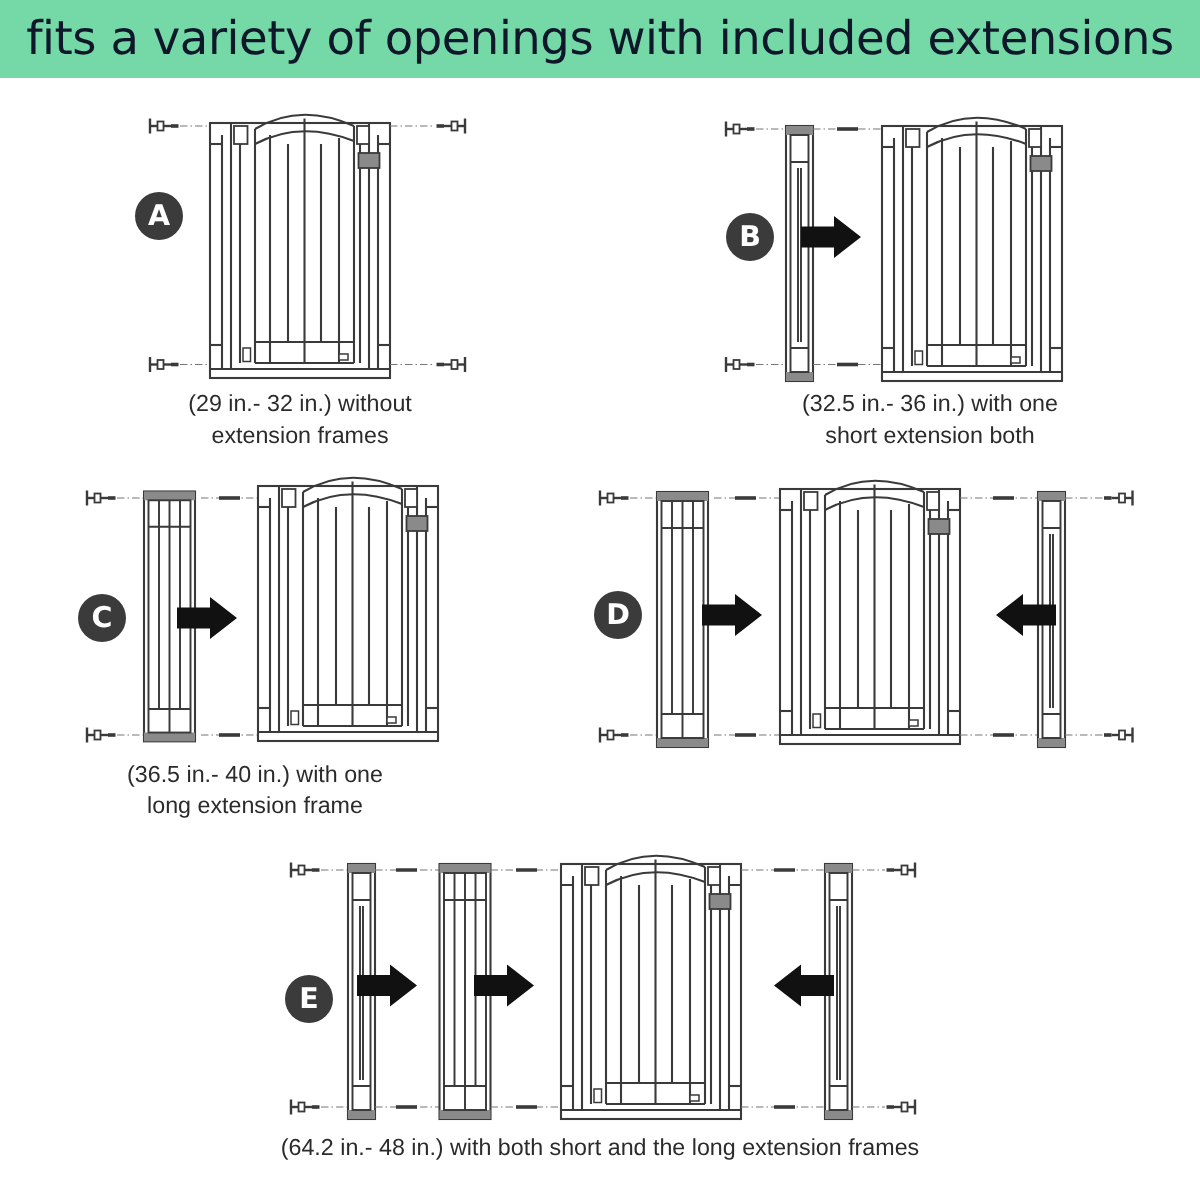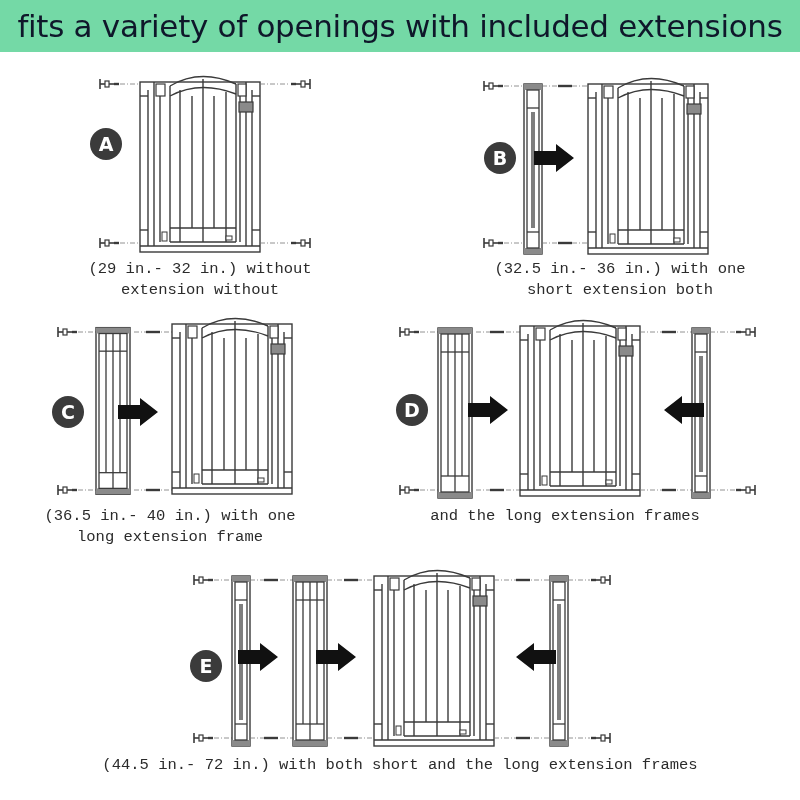--- a/index.html
+++ b/index.html
@@ -1,21 +1,21 @@
 <!DOCTYPE html>
 <html><head>
 <meta charset="utf-8">
 <style>
   html,body{margin:0;padding:0;background:#ffffff;}
   body{width:800px;height:800px;position:relative;overflow:hidden;font-family:"DejaVu Sans","Liberation Sans",sans-serif;color:#2b2b2b;}
   .banner{position:absolute;left:0;top:0;width:800px;height:52px;background:#74d9a6;display:flex;align-items:center;justify-content:center;}
   .banner-title{color:#0f172a;font-size:31px;letter-spacing:-0.3px;font-family:"DejaVu Sans",sans-serif;white-space:nowrap;}
   .panel{position:absolute;}
   .diagram{position:absolute;left:0;top:0;}
-  .caption{position:absolute;text-align:center;font-size:15.5px;line-height:21px;color:#2b2b2b;font-family:Liberation Mono, monospace;}
+  .caption{position:absolute;text-align:center;font-size:15.5px;line-height:21px;color:#2b2b2b;font-family:Liberation Sans, sans-serif;}
   .caption div{white-space:nowrap;}
   .badge{position:absolute;width:32px;height:32px;border-radius:50%;background:#3b3b3b;color:#fff;font-weight:bold;font-size:19px;display:flex;align-items:center;justify-content:center;font-family:"DejaVu Sans",sans-serif;}
 </style>
 </head>
 <body>
 
 <div class="banner">
   <span class="banner-title">fits a variety of openings with included extensions</span>
 </div>
 
@@ -118,21 +118,21 @@
     <line x1="120" y1="243" x2="140" y2="243" stroke="#777" stroke-width="0.8" stroke-dasharray="5,2,1,2"></line>
     <use href="#gate" x="140" y="82"></use>
     <line x1="260" y1="84" x2="290" y2="84" stroke="#777" stroke-width="0.8" stroke-dasharray="5,2,1,2"></line>
     <use href="#boltR" x="310" y="84"></use>
     <line x1="260" y1="243" x2="290" y2="243" stroke="#777" stroke-width="0.8" stroke-dasharray="5,2,1,2"></line>
     <use href="#boltR" x="310" y="243"></use>
   </svg>
   <div class="badge" style="left:90px;top:128px;">A</div>
   <div class="caption" style="left:50px;top:259px;width:300px;">
     <div>(29 in.- 32 in.) without</div>
-    <div>extension without</div>
+    <div>extension frames</div>
   </div>
 </div>
 
 <div class="panel" style="left:400px;top:0;width:400px;height:310px;">
   <svg class="diagram" width="400" height="310">
     <use href="#boltL" x="84" y="86"></use>
     <line x1="104" y1="86" x2="124" y2="86" stroke="#777" stroke-width="0.8" stroke-dasharray="5,2,1,2"></line>
     <use href="#boltL" x="84" y="243"></use>
     <line x1="104" y1="243" x2="124" y2="243" stroke="#777" stroke-width="0.8" stroke-dasharray="5,2,1,2"></line>
     <use href="#extShort" x="124" y="84" transform="translate(0,0)"></use>
@@ -190,21 +190,20 @@
     <use href="#extShort" x="302" y="18"></use>
     <line x1="320" y1="22" x2="345" y2="22" stroke="#777" stroke-width="0.8" stroke-dasharray="5,2,1,2"></line>
     <use href="#boltR" x="365" y="22"></use>
     <line x1="320" y1="180" x2="345" y2="180" stroke="#777" stroke-width="0.8" stroke-dasharray="5,2,1,2"></line>
     <use href="#boltR" x="365" y="180"></use>
     <use href="#arrowR" x="78" y="100"></use>
     <use href="#arrowL" x="314" y="100"></use>
   </svg>
   <div class="badge" style="left:6px;top:84px;">D</div>
   <div class="caption" style="left:0px;top:196px;width:350px;">
-    <div>and the long extension frames</div>
   </div>
 </div>
 
 <div class="panel" style="left:0;top:555px;width:800px;height:245px;">
   <svg class="diagram" width="800" height="245">
     <use href="#boltL" x="194" y="25"></use>
     <line x1="214" y1="25" x2="232" y2="25" stroke="#777" stroke-width="0.8" stroke-dasharray="5,2,1,2"></line>
     <use href="#boltL" x="194" y="183"></use>
     <line x1="214" y1="183" x2="232" y2="183" stroke="#777" stroke-width="0.8" stroke-dasharray="5,2,1,2"></line>
     <use href="#extShort" x="232" y="21"></use>
@@ -226,15 +225,15 @@
     <line x1="568" y1="25" x2="590" y2="25" stroke="#777" stroke-width="0.8" stroke-dasharray="5,2,1,2"></line>
     <use href="#boltR" x="610" y="25"></use>
     <line x1="568" y1="183" x2="590" y2="183" stroke="#777" stroke-width="0.8" stroke-dasharray="5,2,1,2"></line>
     <use href="#boltR" x="610" y="183"></use>
     <use href="#arrowR" x="238" y="102"></use>
     <use href="#arrowR" x="316" y="102"></use>
     <use href="#arrowL" x="556" y="102"></use>
   </svg>
   <div class="badge" style="left:190px;top:95px;">E</div>
   <div class="caption" style="left:100px;top:200px;width:600px;">
-    <div>(44.5 in.- 72 in.) with both short and the long extension frames</div>
+    <div>(64.2 in.- 48 in.) with both short and the long extension frames</div>
   </div>
 </div>
 
 </body></html>

